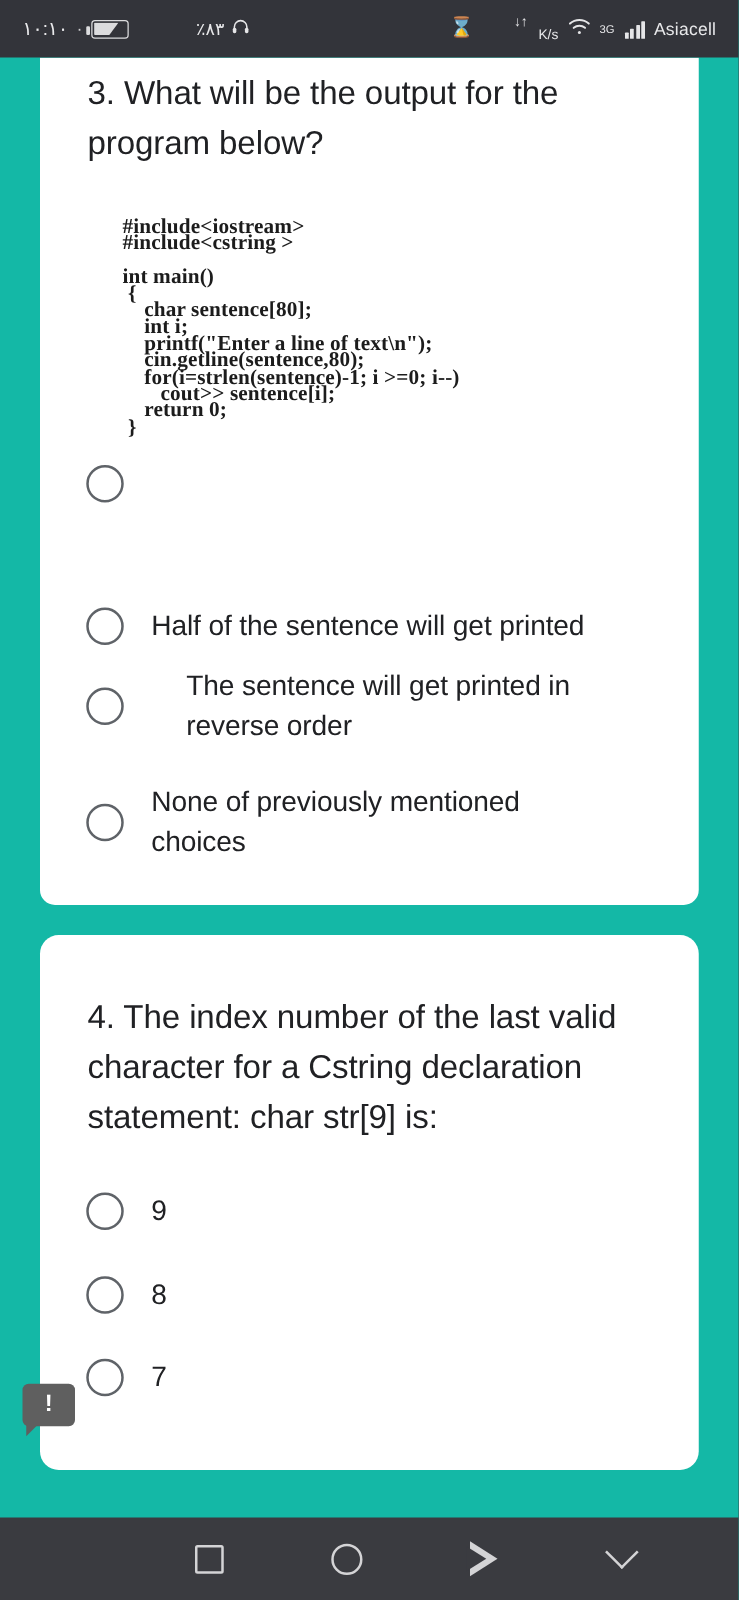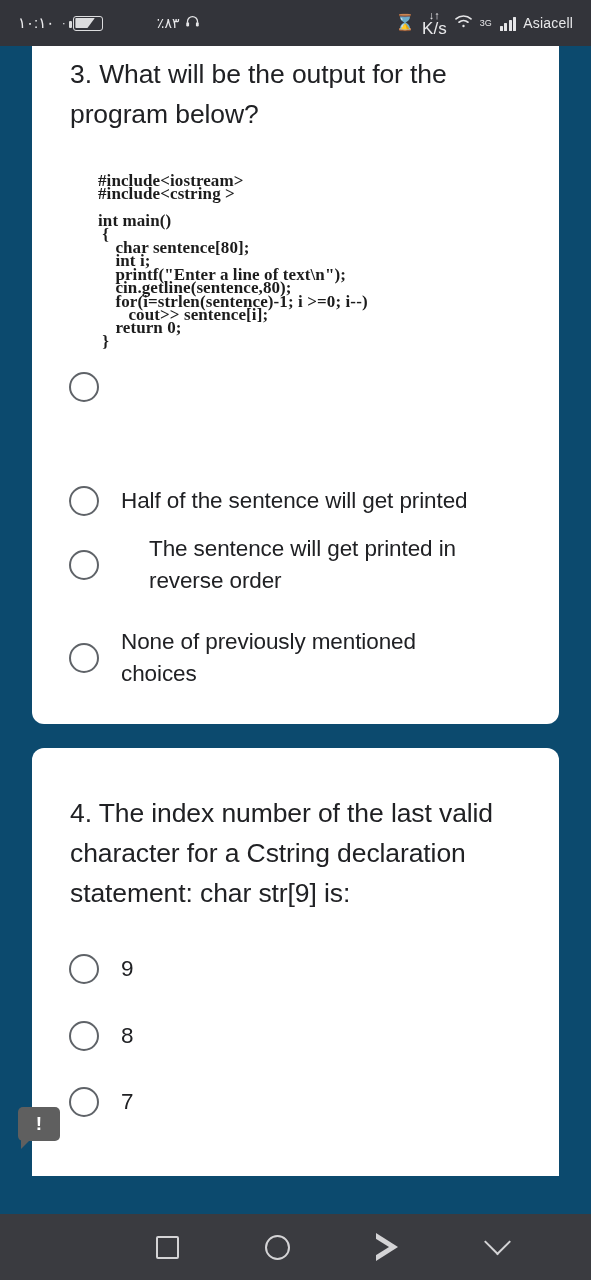--- a/index.html
+++ b/index.html
@@ -11,21 +11,21 @@
     width: 591px;
     height: 1280px;
     overflow: hidden;
     font-family: "Liberation Sans", sans-serif;
     -webkit-font-smoothing: antialiased;
   }
   #screen {
     position: relative;
     width: 591px;
     height: 1280px;
-    background: #0c4a6e;
+    background: #14b8a6;
     overflow: hidden;
   }
 
   
   .statusbar {
     position: absolute;
     top: 0; left: 0;
     width: 591px;
     height: 46px;
     background: #33343a;
@@ -81,21 +81,21 @@
   }
   .hourglass { font-size: 16px; line-height: 1; color: #e5e5e7; }
   .kbs {
     display: flex;
     flex-direction: column;
     align-items: center;
     line-height: 1;
     font-size: 9px;
   }
   .kbs-arrow { font-size: 11px; margin-bottom: -1px; }
-  .kbs-label { font-size: 17px; }
+  .kbs-label { font-size: 11px; margin-left: 44px; }
   .sig-bars {
     display: flex;
     align-items: flex-end;
     gap: 1.5px;
     height: 15px;
   }
   .sig-bars i {
     display: block;
     width: 3px;
     background: #e5e5e7;
@@ -128,20 +128,21 @@
     top: 0;
     height: 678px;
     border-top-left-radius: 0;
     border-top-right-radius: 0;
   }
   #card-q4 {
     top: 702px;
     height: 428px;
     border-bottom-left-radius: 0;
     border-bottom-right-radius: 0;
+    border-radius: 15px;
   }
 
   .q-title {
     position: absolute;
     left: 38px;
     width: 440px;
     font-size: 26.5px;
     line-height: 40px;
     color: #202124;
     font-weight: 400;

